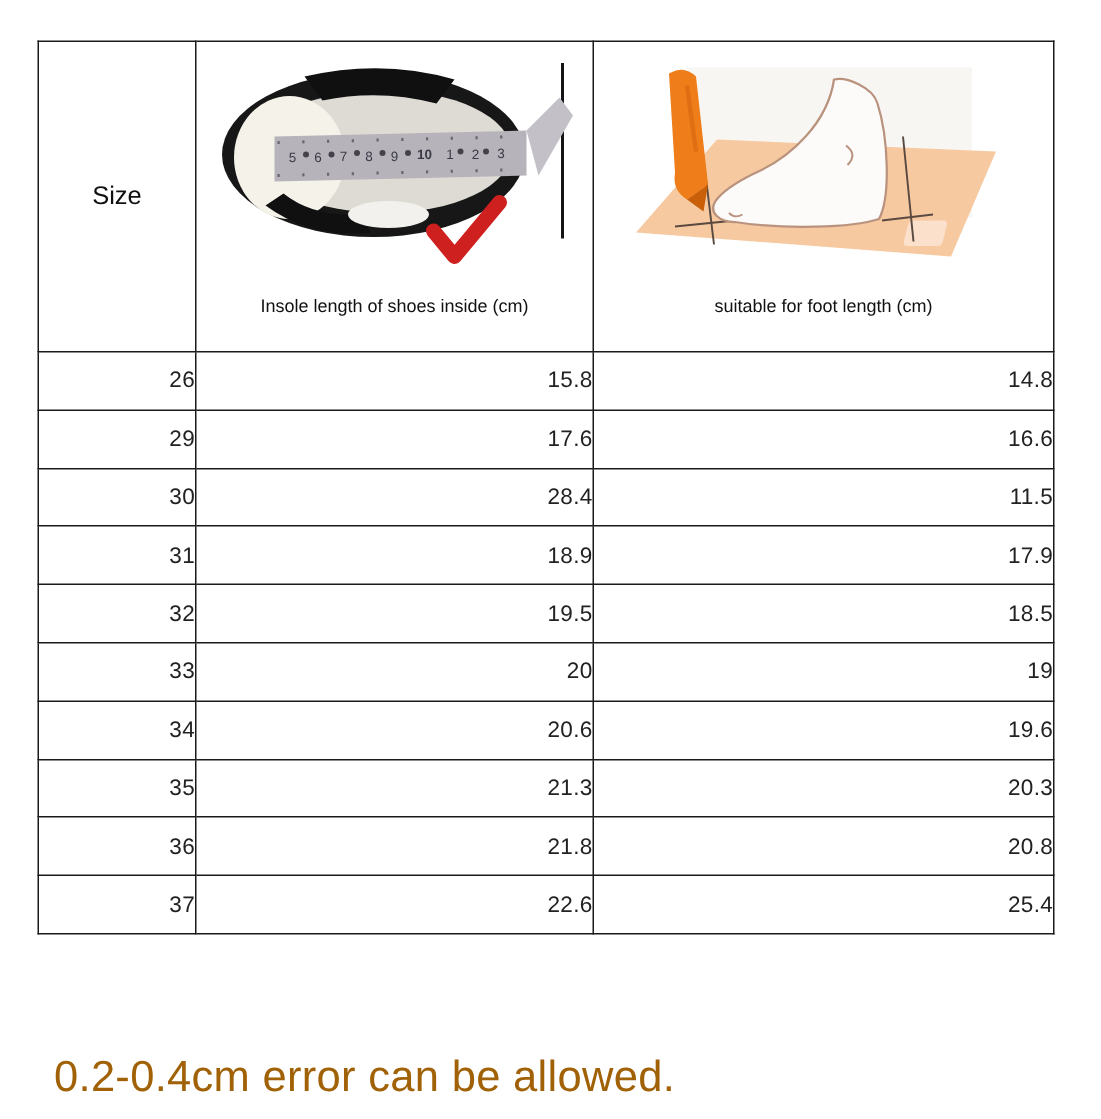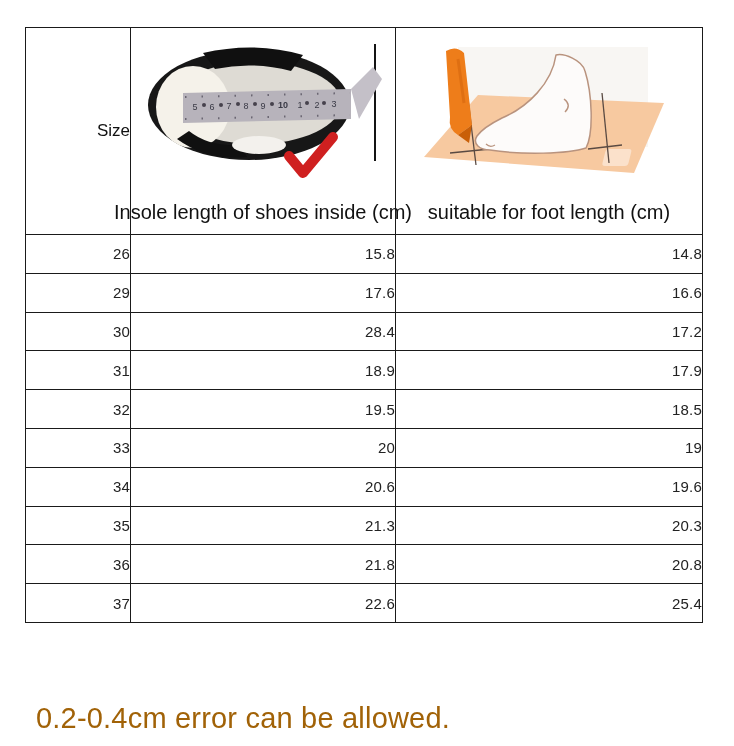--- a/index.html
+++ b/index.html
@@ -22,37 +22,37 @@
   .size-chart td {
     border: 1px solid #1a1a1a;
     text-align: center;
     vertical-align: middle;
     color: #222222;
   }
   .size-chart thead tr { height: 207px; }
   .size-chart tbody tr { height: 38.8px; }
   .size-chart tbody td { font-size: 15px; letter-spacing: 0.2px; text-align: right; }
 
-  td.size-head { font-size: 17px; color: #111; text-align: right; }
+  td.size-head { font-size: 17px; color: #111; }
 
   td.img-head { padding: 0; vertical-align: top; }
   .head-flex {
     display: flex; flex-direction: column;
     height: 205px; width: 100%;
     align-items: center; justify-content: flex-end;
   }
   .head-img {
     flex: 1 1 auto; width: 100%;
     display: flex; align-items: center; justify-content: center;
     overflow: hidden;
   }
   .head-label {
     flex: 0 0 auto;
-    font-size: 20px; color: #111;
-    padding-bottom: 9px;
+    font-size: 12px; color: #111;
+    padding-bottom: 22px;
     white-space: nowrap;
   }
 
   .note {
     position: absolute; left: 36px; top: 702px;
     font-size: 29px;
     color: #a16207;
     letter-spacing: 0.2px;
   }
 
@@ -164,21 +164,21 @@
           <td>14.8</td>
         </tr>
         <tr>
           <td>29</td>
           <td>17.6</td>
           <td>16.6</td>
         </tr>
         <tr>
           <td>30</td>
           <td>28.4</td>
-          <td>17.2</td>
+          <td>11.5</td>
         </tr>
         <tr>
           <td>31</td>
           <td>18.9</td>
           <td>17.9</td>
         </tr>
         <tr>
           <td>32</td>
           <td>19.5</td>
           <td>18.5</td>

